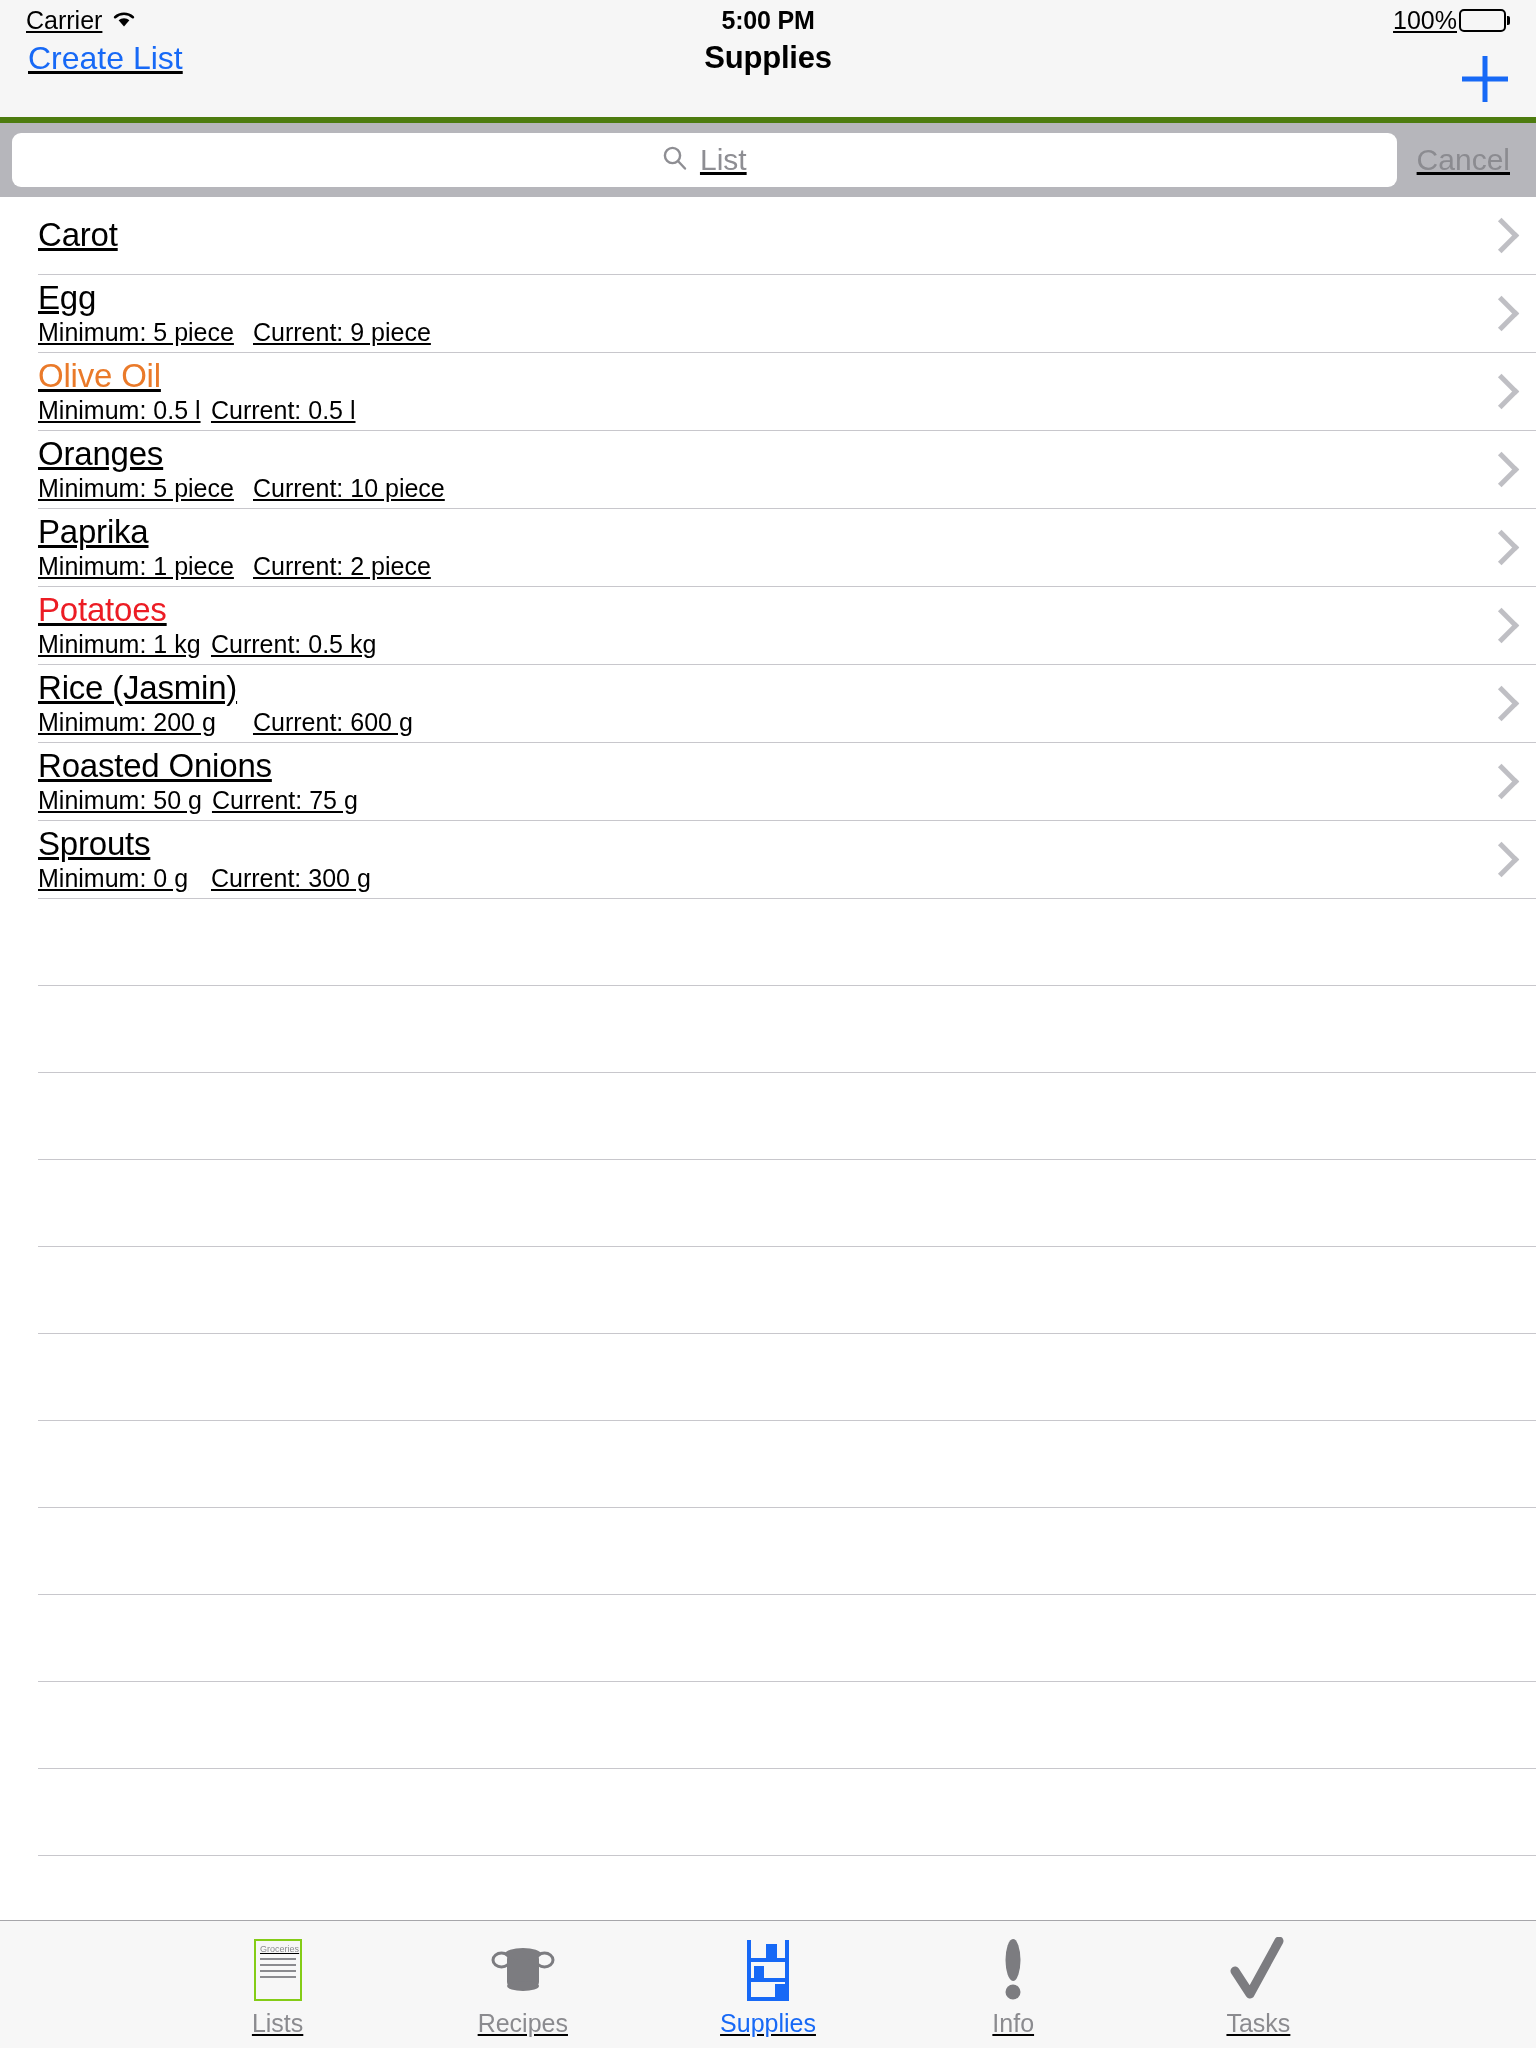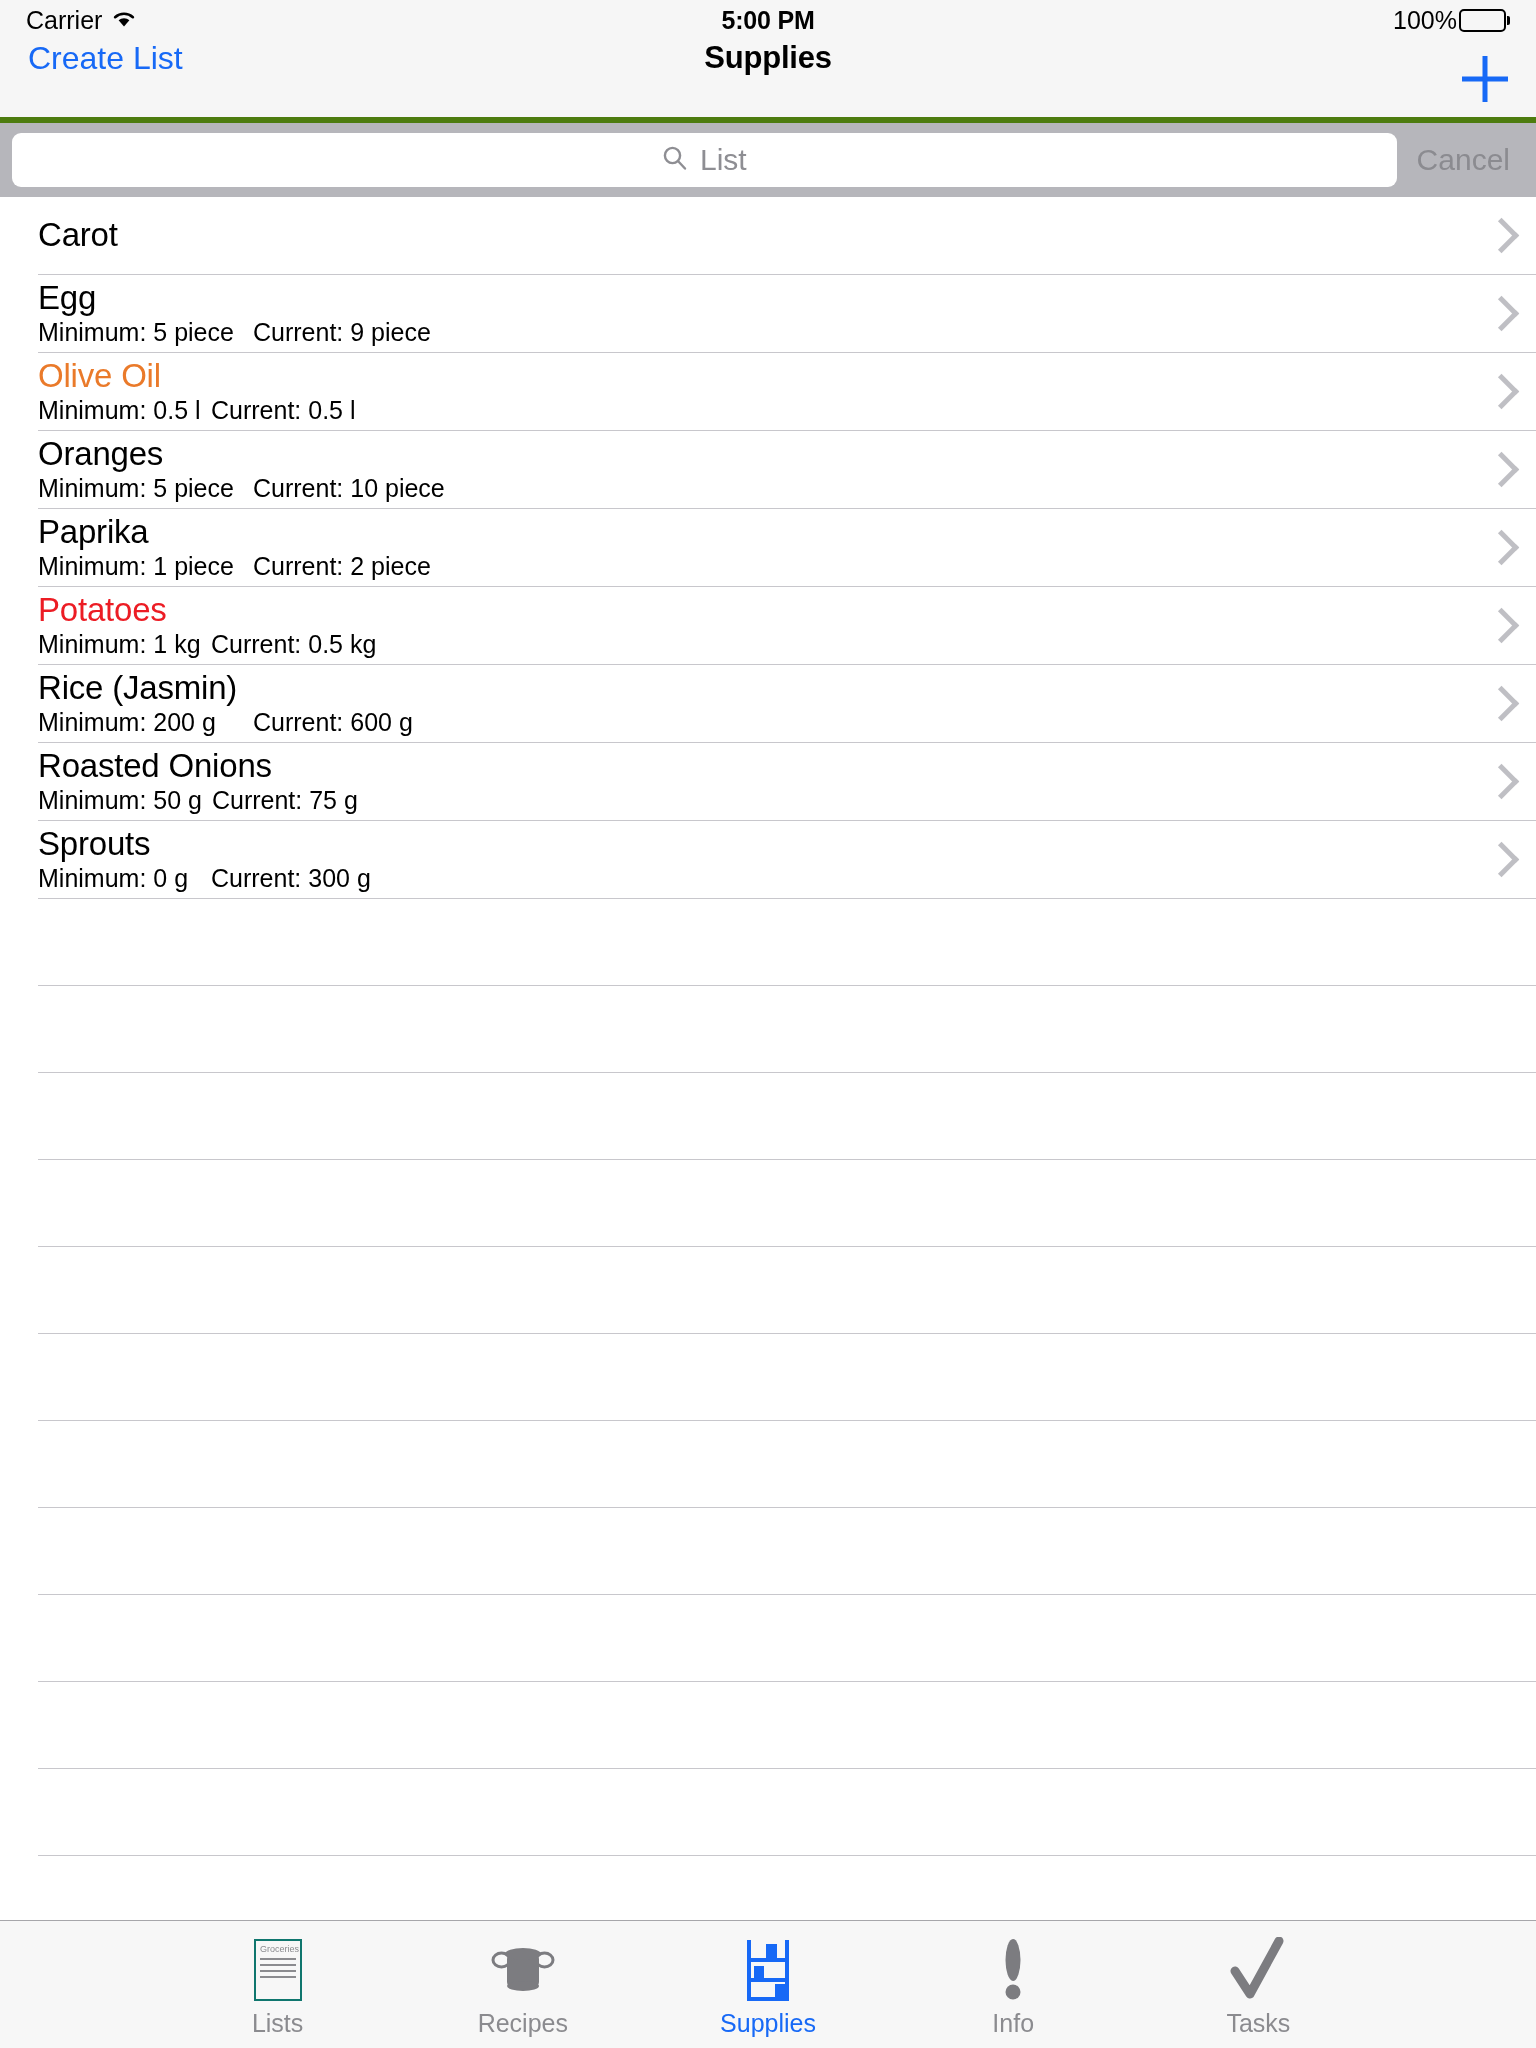--- a/index.html
+++ b/index.html
@@ -14,20 +14,21 @@
     -webkit-font-smoothing: antialiased;
     overflow: hidden;
   }
   #app {
     position: relative;
     width: 1536px;
     height: 2048px;
     display: flex;
     flex-direction: column;
     background: #a3a3a3;
+    text-decoration: underline;
   }
 
   
   .status-bar {
     height: 40px;
     background: #f6f6f6;
     display: flex;
     align-items: center;
     padding: 0 26px;
     flex: 0 0 auto;
@@ -272,21 +273,21 @@
     font-size: 25px;
     color: #8b8b8f;
     letter-spacing: 0px;
   }
   .tab.active .tab-label { color: #1769f6; }
 
   
   .notepad {
     width: 48px;
     height: 62px;
-    border: 2px solid #0f766e;
+    border: 2px solid #84cc16;
     box-sizing: border-box;
     padding: 3px 4px 0 4px;
     display: flex;
     flex-direction: column;
     gap: 4px;
     background: #f7f7f7;
   }
   .notepad-word {
     font-size: 9.5px;
     color: #8b8b8f;

